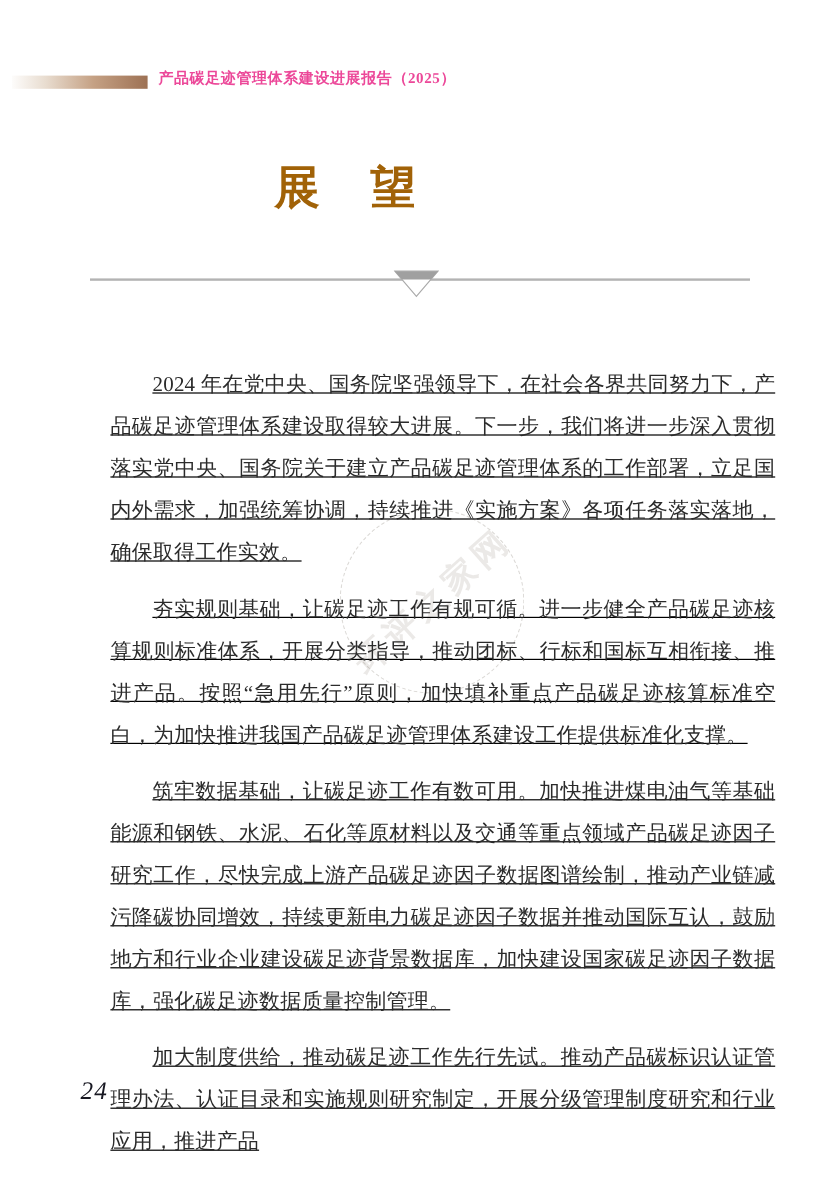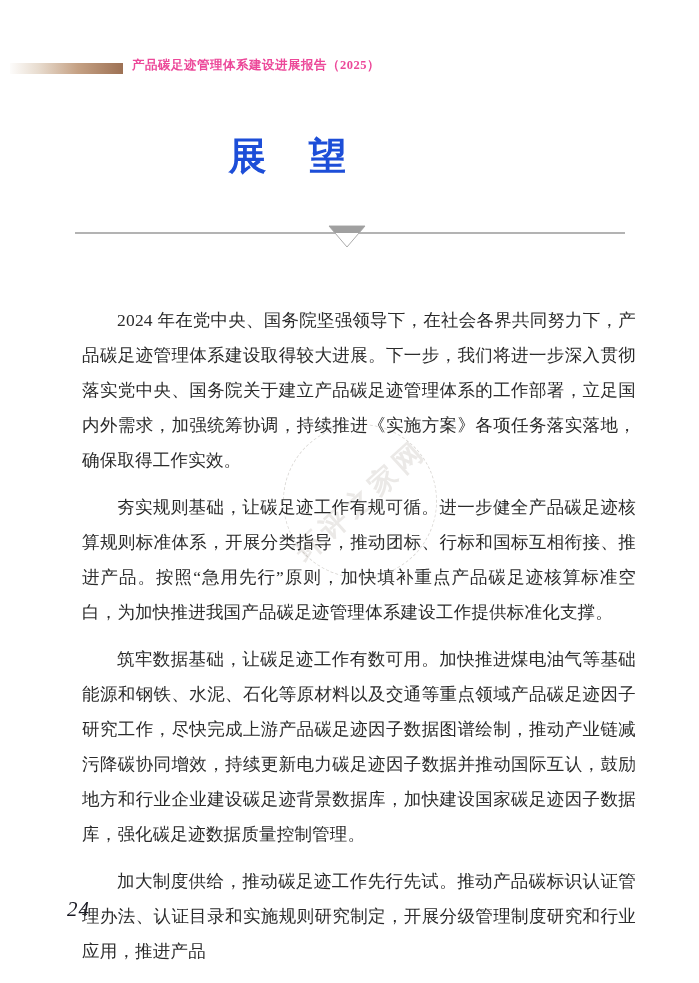--- a/index.html
+++ b/index.html
@@ -39,21 +39,21 @@
 
   
   .section-title {
     position: absolute;
     left: 0;
     top: 131px;
     width: 577px;
     text-align: center;
     font-size: 38px;
     font-weight: 700;
-    color: #1d4ed8;
+    color: #a16207;
     letter-spacing: 2px;
   }
 
   
   .divider-line {
     position: absolute;
     left: 75px;
     top: 232px;
     width: 550px;
     height: 2px;
@@ -87,24 +87,25 @@
     font-size: 28px;
     letter-spacing: 5px;
     color: rgba(128, 118, 108, 0.16);
     white-space: nowrap;
     font-weight: 700;
   }
 
   
   .content {
     position: absolute;
-    left: 82px;
+    left: 92px;
     top: 303px;
     width: 554px;
     z-index: 1;
+    text-decoration: underline;
   }
   .para {
     font-size: 17.5px;
     line-height: 35px;
     color: #2b2b2b;
     text-align: justify;
     text-indent: 2em;
     margin-bottom: 12px;
     letter-spacing: 0.2px;
   }

